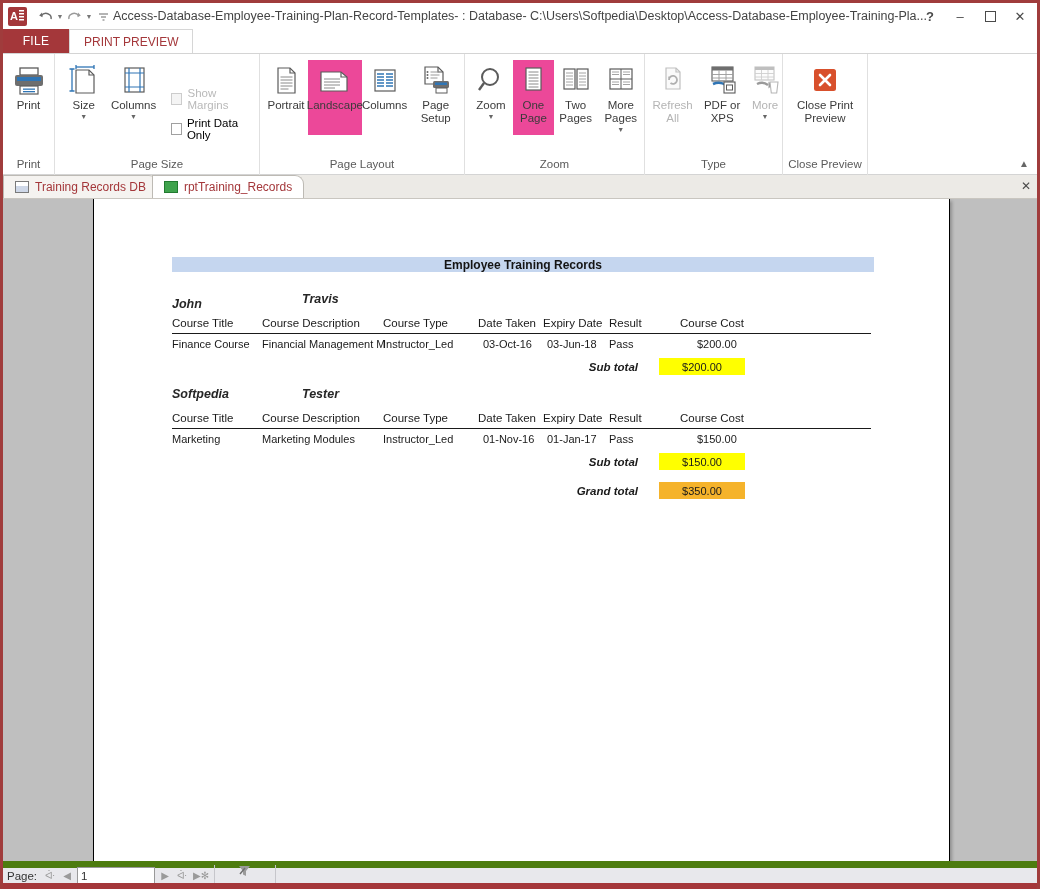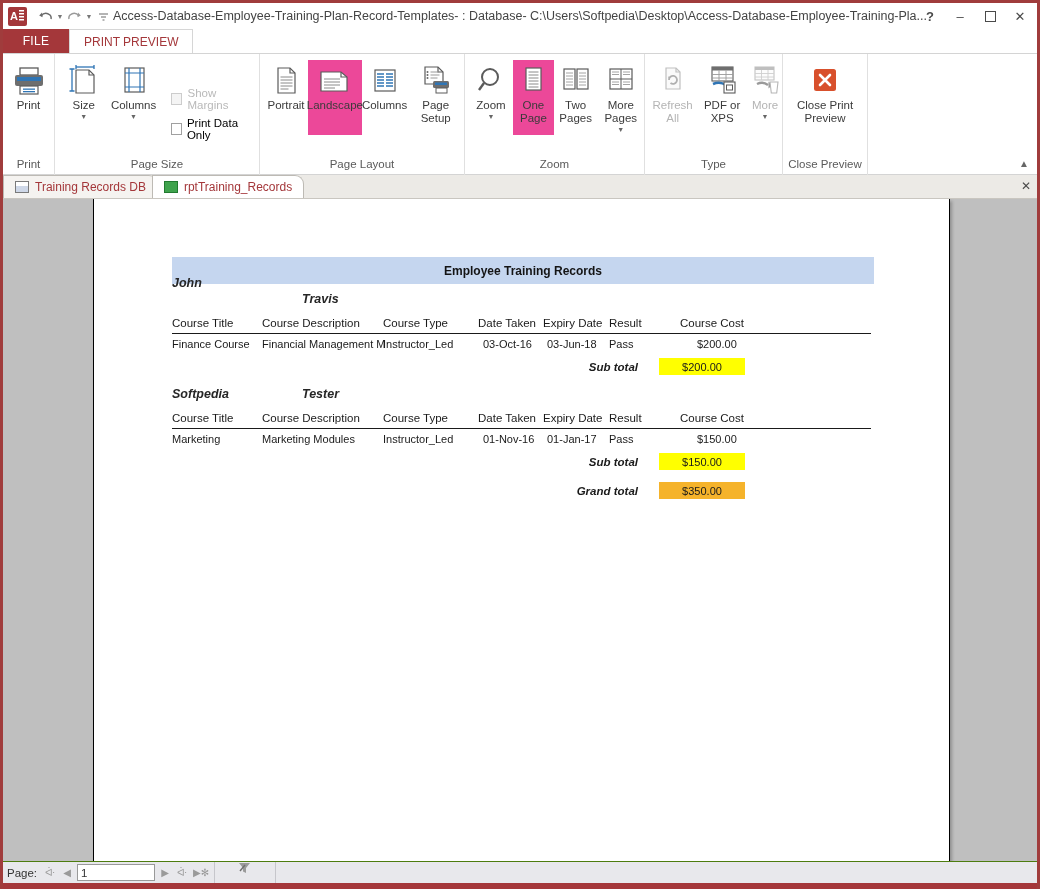--- a/index.html
+++ b/index.html
@@ -168,21 +168,21 @@
     background:#ffffff;
     border:1px solid #000000;
     border-top:none;
     box-shadow:2px 2px 3px rgba(0,0,0,.25);
     overflow:hidden;
   }
 
   
   .rpt { position:absolute; left:0; top:0; width:857px; }
   .rpt-banner {
-    position:absolute; left:78px; top:58px; width:702px; height:27px;
+    position:absolute; left:78px; top:58px; width:702px; height:15px;
     background:#c5d6ef;
     display:flex; align-items:center; justify-content:center;
     font-size:12px; font-weight:bold; color:#141414;
   }
   .grp-name {
     position:absolute;
     font-style:italic; font-weight:bold; font-size:12.5px; color:#262626;
   }
   .hdr-row { position:absolute; left:78px; width:700px; height:18px; }
   .hdr-row .c, .data-row .c { position:absolute; font-size:11px; color:#1a1a1a; white-space:nowrap; }
@@ -201,21 +201,21 @@
     display:flex; align-items:center; justify-content:center;
     font-size:11px; color:#1a1a1a;
   }
   .tot-box.sub { background:#ffff00; }
   .tot-box.grand { background:#f5b32b; }
 
   
   .navbar {
     position:relative; height:22px;
     background:#e8e8ec;
-    border-top:1px solid #4d7c0f;
+    border-top:7px solid #4d7c0f;
     display:flex; align-items:center;
     font-size:11.5px; color:#333;
   }
   .navseg { display:flex; align-items:center; height:22px; border-right:1px solid #c6c6cb; padding:0 4px; gap:3px;}
   .navbtn { width:14px; text-align:center; color:#9a9a9a; font-size:10px; }
   .pagebox {
     width:78px; height:17px; background:#fff; border:1px solid #999;
     font-size:11.5px; padding:0 3px; display:flex; align-items:center;
   }
   .nofilter { display:flex; align-items:center; gap:5px; color:#9a9a9a; padding:0 8px;flex-direction:column; }
@@ -523,21 +523,21 @@
   </div>
 
   <div class="preview">
     <div class="watermark">SOFTPEDIA</div>
 
     <div class="page">
       <div class="rpt">
 
         <div class="rpt-banner">Employee Training Records</div>
 
-        <div class="grp-name" style="left:78px; top:77px;">John</div>
+        <div class="grp-name" style="left:78px; top:98px;">John</div>
         <div class="grp-name" style="left:208px; top:93px;">Travis</div>
 
         <div class="hdr-row" style="top:118px;">
           <span class="c" style="left:0px;">Course Title</span>
           <span class="c" style="left:90px;">Course Description</span>
           <span class="c" style="left:211px;">Course Type</span>
           <span class="c" style="left:306px;">Date Taken</span>
           <span class="c" style="left:371px;">Expiry Date</span>
           <span class="c" style="left:437px;">Result</span>
           <span class="c" style="left:508px;">Course Cost</span>

